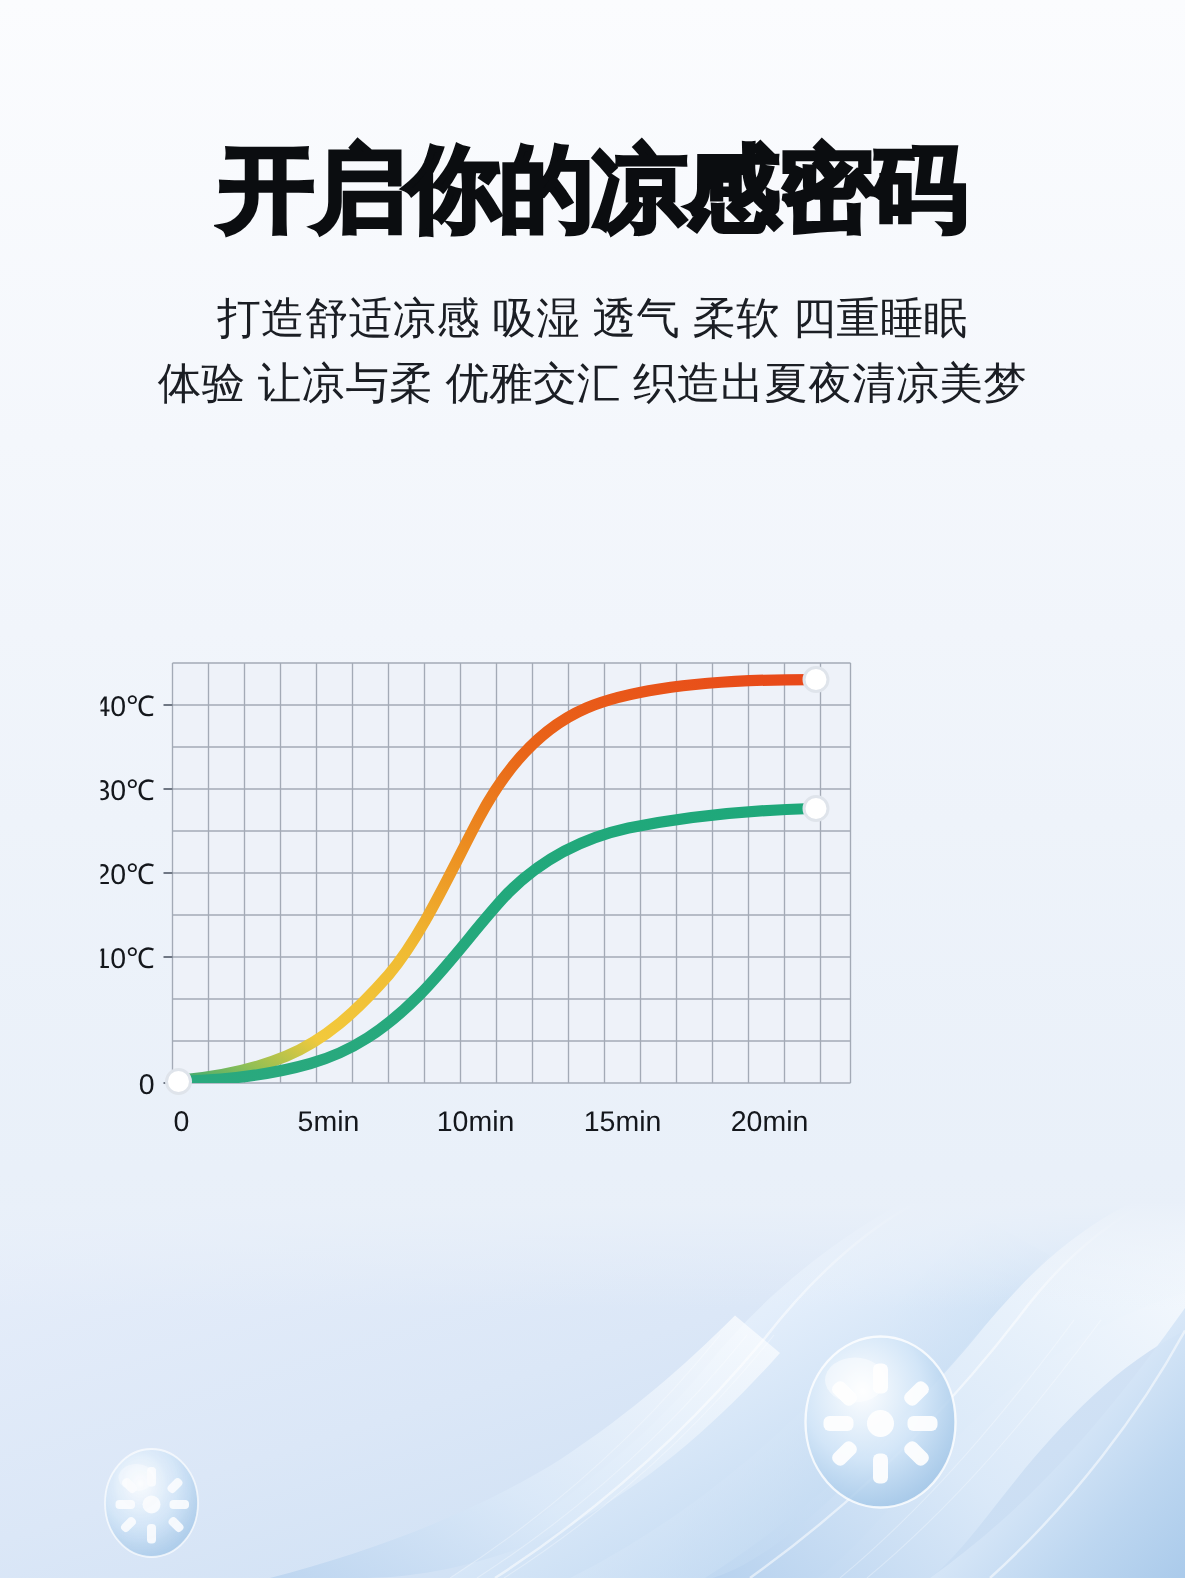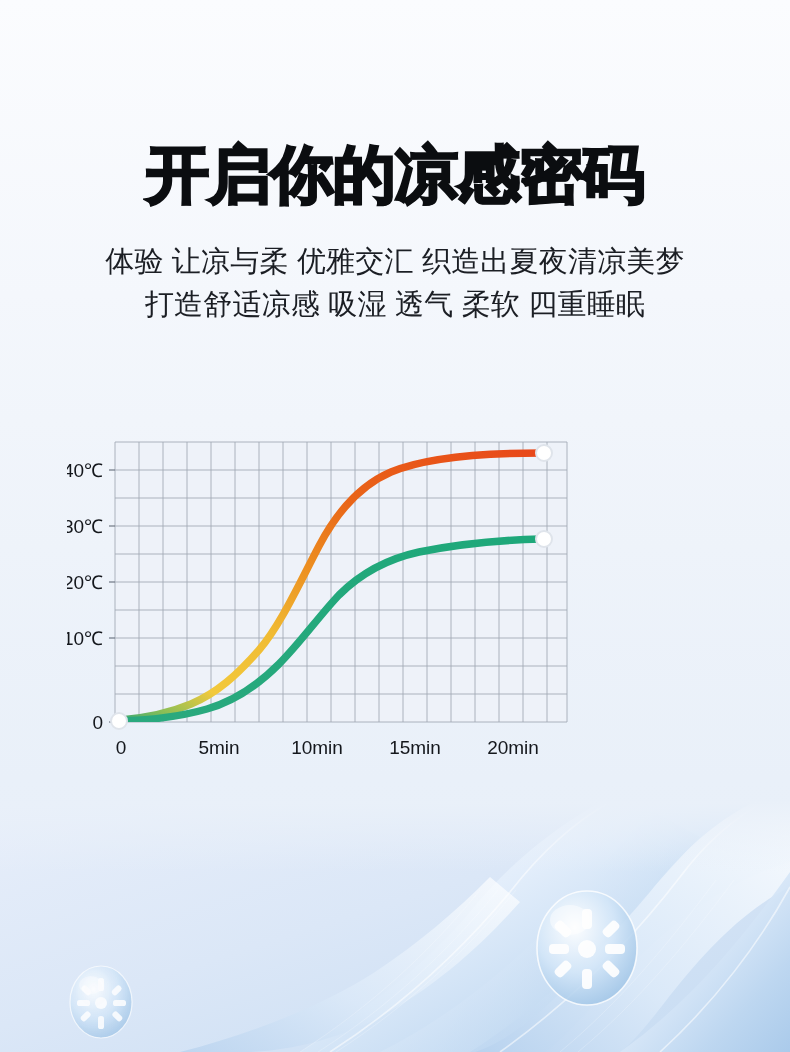--- a/index.html
+++ b/index.html
@@ -12,21 +12,21 @@
   }
 
   
   .page {
     position:absolute; inset:0;
     background:
       linear-gradient(180deg,#fbfcfe 0%,#f4f7fc 28%,#eef3fa 52%,#e9f0f9 74%,#e6eef8 100%);
   }
 
   
-  .hero { position:absolute; left:0; right:0; top:96px; text-align:center;margin-top:48px; }
+  .hero { position:absolute; left:0; right:0; top:96px; text-align:center; }
 
   .headline {
     font-size:62px;
     line-height:1;
     font-weight:900;
     color:#0b0d10;
     letter-spacing:-1px;
     transform:scaleX(1.02);
     -webkit-text-stroke:2.6px #0b0d10;
     text-shadow:0 1px 0 #0b0d10;
@@ -78,22 +78,22 @@
 </style>
 </head>
 <body>
 
 <div class="page"></div>
 
 <div class="hero">
   <div class="headline">开启你的凉感密码</div>
 
   <div class="subtitle">
+    <div>打造舒适凉感 吸湿 透气 柔软 四重睡眠</div>
     <div>体验 让凉与柔 优雅交汇 织造出夏夜清凉美梦</div>
-    <div>打造舒适凉感 吸湿 透气 柔软 四重睡眠</div>
   </div>
 </div>
 
 <div class="chart-block">
   <svg class="chart-svg" width="660" height="360" viewBox="0 0 660 360">
     <defs>
       <linearGradient id="gradOrdinary" x1="0" y1="1" x2="1" y2="0">
         <stop offset="0%" stop-color="#3aa873"></stop>
         <stop offset="7%" stop-color="#8fbf55"></stop>
         <stop offset="16%" stop-color="#f2c93c"></stop>

